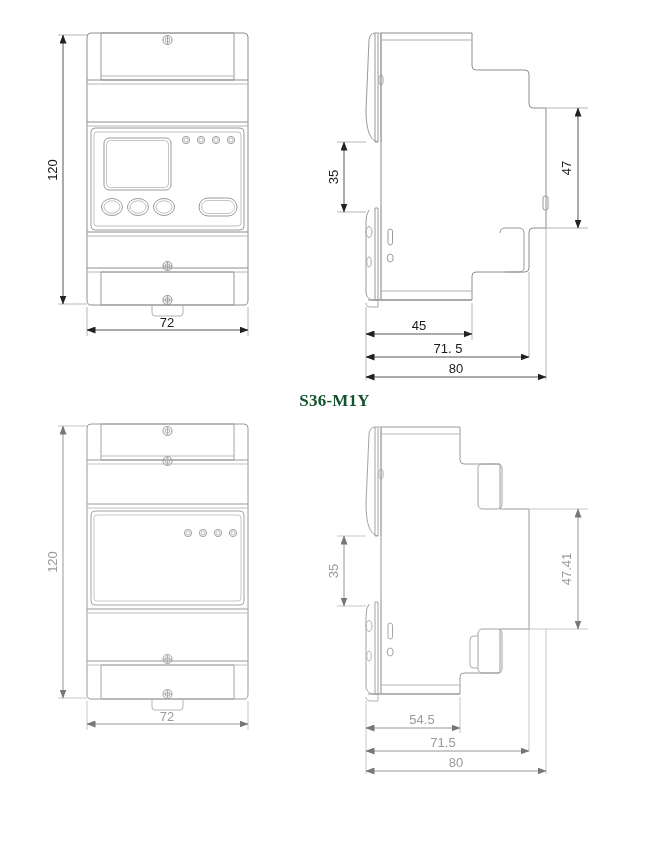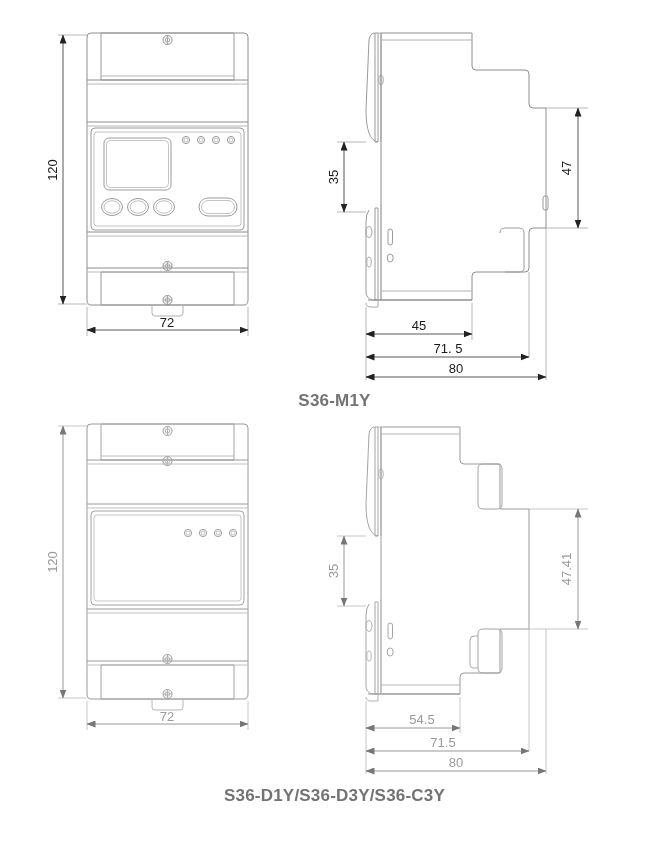--- a/index.html
+++ b/index.html
@@ -24,24 +24,24 @@
     position: absolute;
     left: 0;
     top: 0;
     width: 669px;
     height: 866px;
   }
   .caption {
     position: absolute;
     width: 100%;
     text-align: center;
-    font-family: Liberation Sans, sans-serif;
+    font-family: Liberation Serif, serif;
     font-size: 17px;
     font-weight: 600;
-    color: #737373;
+    color: #14532d;
     letter-spacing: 0.2px;
   }
   #caption-top { top: 391px; }
   #caption-bottom { top: 786px; }
 </style>
 </head>
 <body>
 
 <div id="sheet">
 
@@ -363,15 +363,14 @@
     <text x="167" y="721" fill="#9a9a9a" font-family="Liberation Sans, sans-serif" font-size="13" text-anchor="middle">72</text>
     <text x="338" y="571" fill="#9a9a9a" font-family="Liberation Sans, sans-serif" font-size="13" text-anchor="middle" transform="rotate(-90 338 571)">35</text>
     <text x="571" y="569" fill="#9a9a9a" font-family="Liberation Sans, sans-serif" font-size="13" text-anchor="middle" transform="rotate(-90 571 569)">47.41</text>
     <text x="422" y="724" fill="#9a9a9a" font-family="Liberation Sans, sans-serif" font-size="13" text-anchor="middle">54.5</text>
     <text x="443" y="747" fill="#9a9a9a" font-family="Liberation Sans, sans-serif" font-size="13" text-anchor="middle">71.5</text>
     <text x="456" y="767" fill="#9a9a9a" font-family="Liberation Sans, sans-serif" font-size="13" text-anchor="middle">80</text>
   </svg>
 
   <div class="caption" id="caption-top">S36-M1Y</div>
 
-  <div class="caption" id="caption-bottom">S36-D1Y/S36-D3Y/S36-C3Y</div>
 
 </div>
 
 </body></html>

